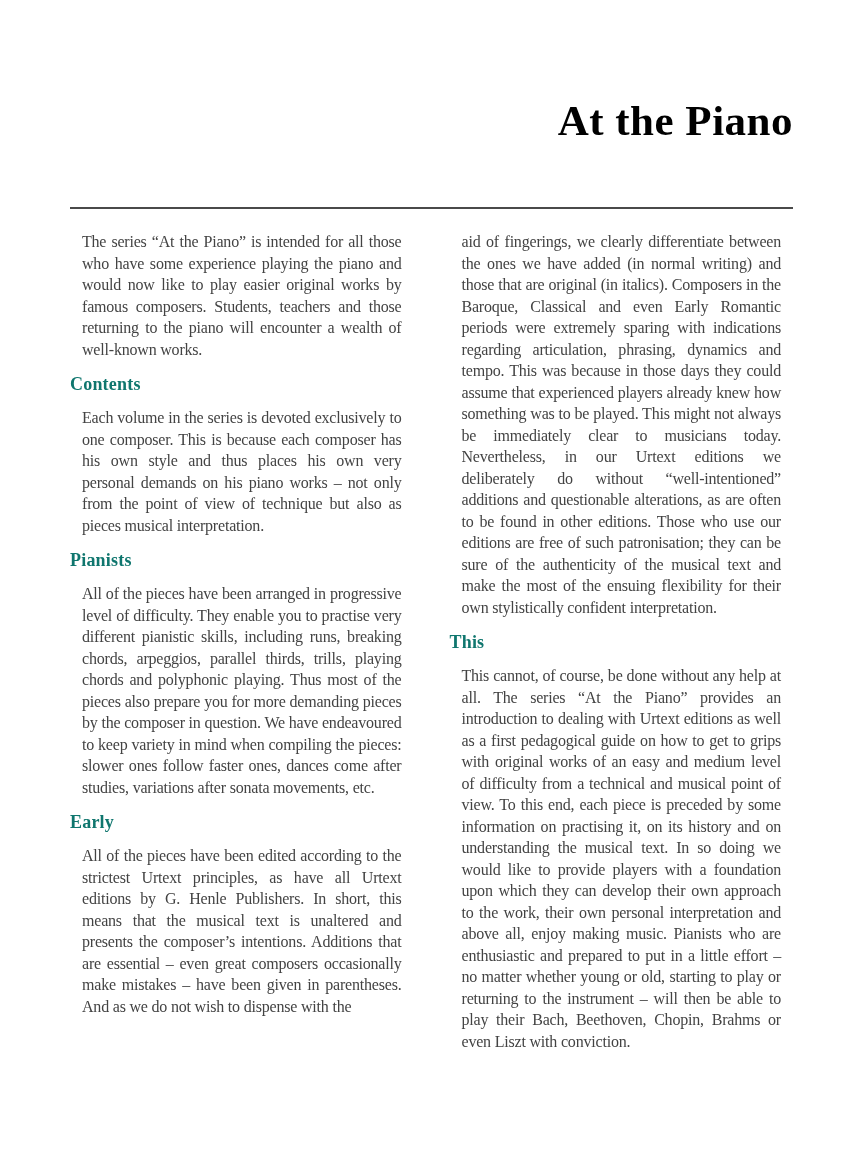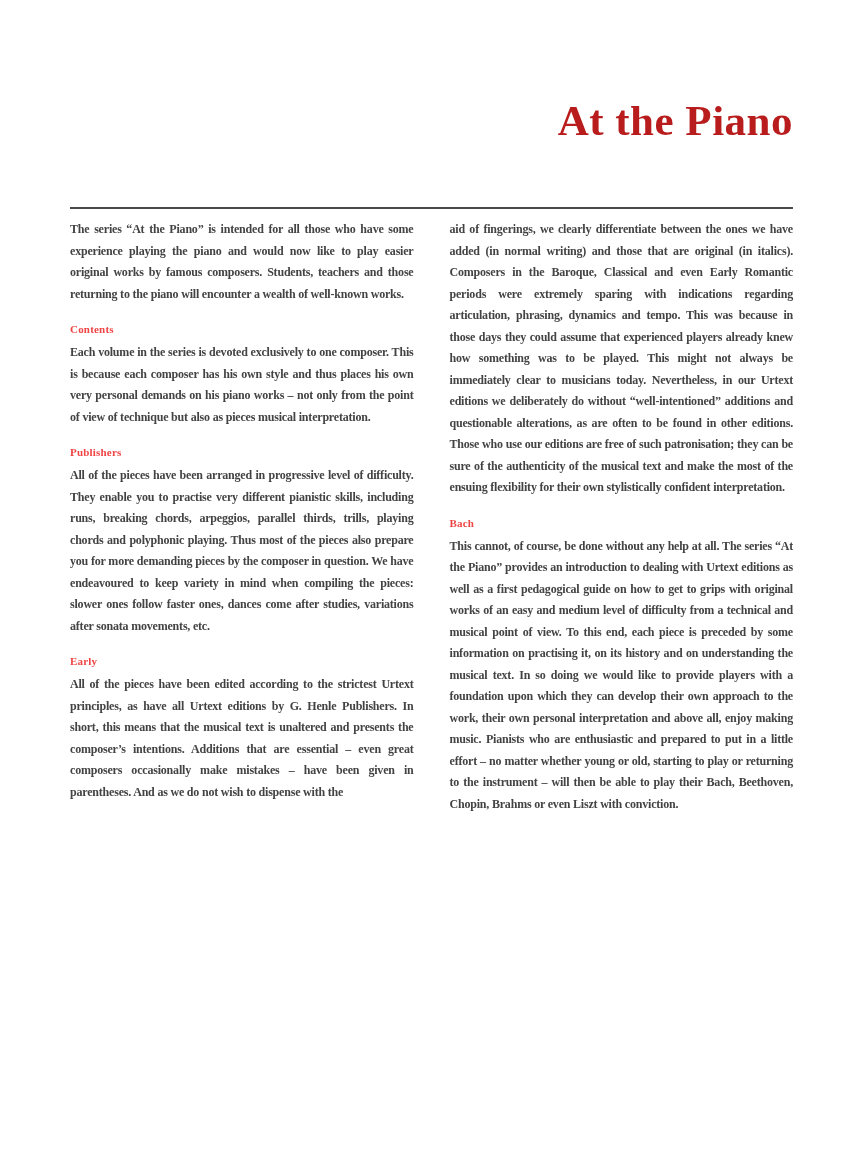--- a/index.html
+++ b/index.html
@@ -21,54 +21,53 @@
   .masthead {
     padding-top: 97px;
     text-align: right;
   }
   .title {
     margin: 0;
     font-family: "Liberation Serif", serif;
     font-size: 43px;
     line-height: 48px;
     font-weight: 700;
-    color: #b91c1c;
+    color: #000000;
     letter-spacing: 0.5px;
   }
   .rule {
     margin-top: 62px;
     height: 2px;
     background: #4a4a4a;
   }
   .columns {
     display: flex;
     gap: 36px;
     margin-top: 10px;
   }
   .col {
     flex: 1 1 0;
     min-width: 0;
   }
   .body-para {
-    margin: 0;
-    font-size: 12px;
+    margin: 12px;
+    font-size: 16px;
     line-height: 21.5px;
     letter-spacing: -0.2px;
     text-align: justify;
     hyphens: auto;
     -webkit-hyphens: auto;
     color: #434343;
-    font-weight: bold;
   }
   .section-heading {
     margin: 13px 0 2px 0;
-    font-size: 11px;
+    font-size: 18px;
     line-height: 22px;
     font-weight: 700;
-    color: #ef4444;
+    color: #0f766e;
     letter-spacing: 0.2px;
   }
 </style>
 </head>
 <body>
 
 <div class="page">
 
   <header class="masthead">
     <h1 class="title">At the Piano</h1>
@@ -77,29 +76,29 @@
   <div class="rule"></div>
 
   <main class="columns">
 
     <section class="col col-left">
       <p class="body-para">The series “At the Piano” is intended for all those who have some experience playing the piano and would now like to play easier original works by famous composers. Students, teachers and those returning to the piano will encounter a wealth of well-known works.</p>
 
       <h2 class="section-heading">Contents</h2>
       <p class="body-para">Each volume in the series is devoted exclusively to one composer. This is because each composer has his own style and thus places his own very personal demands on his piano works – not only from the point of view of technique but also as pieces musical interpretation.</p>
 
-      <h2 class="section-heading">Publishers</h2>
+      <h2 class="section-heading">Pianists</h2>
       <p class="body-para">All of the pieces have been arranged in progressive level of difficulty. They enable you to practise very different pianistic skills, including runs, breaking chords, arpeggios, parallel thirds, trills, playing chords and polyphonic playing. Thus most of the pieces also prepare you for more demanding pieces by the composer in question. We have endeavoured to keep variety in mind when compiling the pieces: slower ones follow faster ones, dances come after studies, variations after sonata movements, etc.</p>
 
       <h2 class="section-heading">Early</h2>
       <p class="body-para">All of the pieces have been edited according to the strictest Urtext principles, as have all Urtext editions by G. Henle Publishers. In short, this means that the musical text is unaltered and presents the composer’s intentions. Additions that are essential – even great composers occasionally make mistakes – have been given in parentheses. And as we do not wish to dispense with the</p>
     </section>
 
     <section class="col col-right">
       <p class="body-para">aid of fingerings, we clearly differentiate between the ones we have added (in normal writing) and those that are original (in italics). Composers in the Baroque, Classical and even Early Romantic periods were extremely sparing with indications regarding articulation, phrasing, dynamics and tempo. This was because in those days they could assume that experienced players already knew how something was to be played. This might not always be immediately clear to musicians today. Nevertheless, in our Urtext editions we deliberately do without “well-intentioned” additions and questionable alterations, as are often to be found in other editions. Those who use our editions are free of such patronisation; they can be sure of the authenticity of the musical text and make the most of the ensuing flexibility for their own stylistically confident interpretation.</p>
 
-      <h2 class="section-heading">Bach</h2>
+      <h2 class="section-heading">This</h2>
       <p class="body-para">This cannot, of course, be done without any help at all. The series “At the Piano” provides an introduction to dealing with Urtext editions as well as a first pedagogical guide on how to get to grips with original works of an easy and medium level of difficulty from a technical and musical point of view. To this end, each piece is preceded by some information on practising it, on its history and on understanding the musical text. In so doing we would like to provide players with a foundation upon which they can develop their own approach to the work, their own personal interpretation and above all, enjoy making music. Pianists who are enthusiastic and prepared to put in a little effort – no matter whether young or old, starting to play or returning to the instrument – will then be able to play their Bach, Beethoven, Chopin, Brahms or even Liszt with conviction.</p>
     </section>
 
   </main>
 
 </div>
 
 </body></html>

